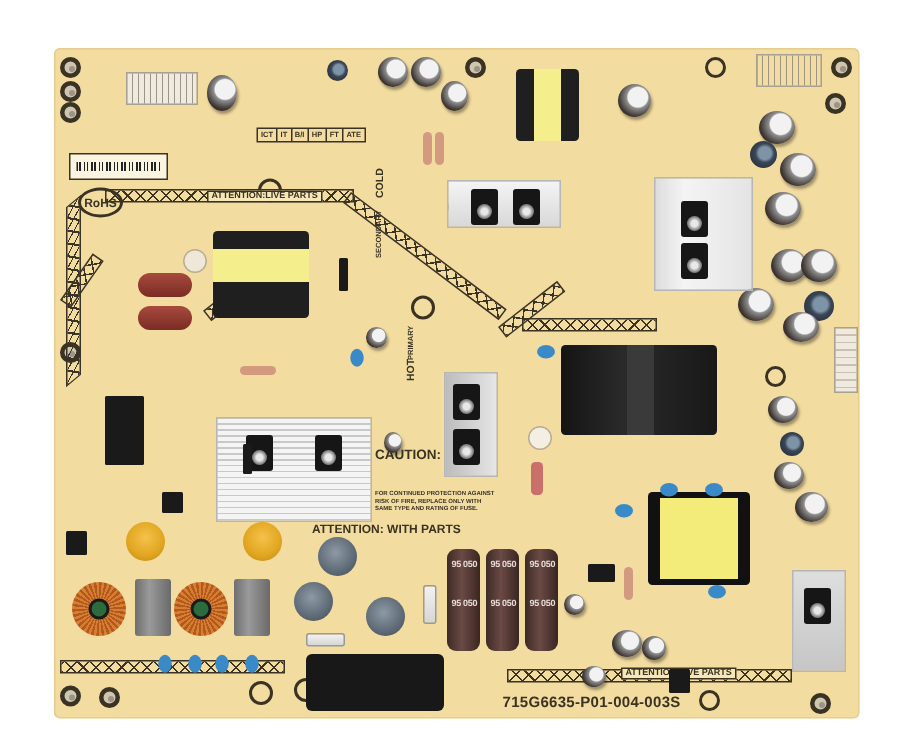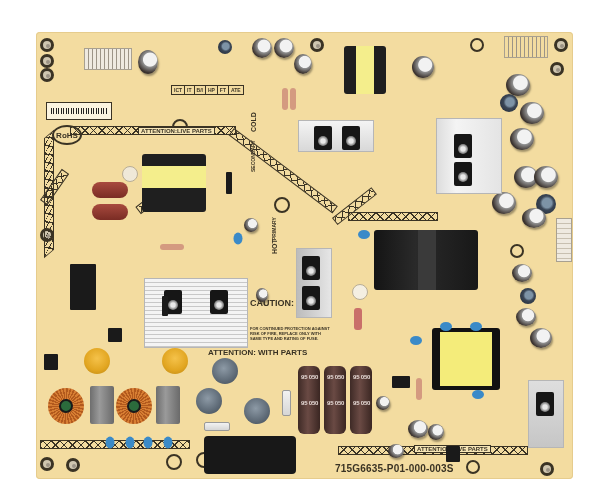--- a/index.html
+++ b/index.html
@@ -75,21 +75,21 @@
   <div class="hatch" style="left:4px;top:408px;width:150px;height:9px"></div>
   <div class="hatch" style="left:302px;top:414px;width:190px;height:9px"></div>
 
   <div class="label-box" style="left:102px;top:95px">ATTENTION:LIVE PARTS</div>
   <div class="label-box" style="left:378px;top:413px">ATTENTION:LIVE PARTS</div>
   <div class="silk" style="left:172px;top:316px;font-size:8px">ATTENTION: WITH PARTS</div>
   <div class="silk" style="left:214px;top:266px;font-size:9px">CAUTION:</div>
   <div class="silk" style="left:214px;top:294px;font-size:4px">FOR CONTINUED PROTECTION AGAINST</div>
   <div class="silk" style="left:214px;top:299px;font-size:4px">RISK OF FIRE, REPLACE ONLY WITH</div>
   <div class="silk" style="left:214px;top:304px;font-size:4px">SAME TYPE AND RATING OF FUSE.</div>
-  <div class="silk" style="left:299px;top:431px;font-size:10px;letter-spacing:.2px">715G6635-P01-000-003S</div>
+  <div class="silk" style="left:299px;top:431px;font-size:10px;letter-spacing:.2px">715G6635-P01-004-003S</div>
   <div class="rohs" style="left:16px;top:93px">RoHS</div>
   <div class="silk" style="left:214px;top:100px;font-size:7px;transform:rotate(-90deg);transform-origin:left top;">COLD</div>
   <div class="silk" style="left:214px;top:140px;font-size:5px;transform:rotate(-90deg);transform-origin:left top;">SECONDARY</div>
   <div class="silk" style="left:235px;top:222px;font-size:7px;transform:rotate(-90deg);transform-origin:left top;">HOT</div>
   <div class="silk" style="left:235px;top:208px;font-size:5px;transform:rotate(-90deg);transform-origin:left top;">PRIMARY</div>
 
   <div class="abs" style="left:135px;top:53px;display:flex;border:1px solid #3a3324;">
     <div class="silk" style="position:relative;font-size:5px;padding:1px 2px;border-right:1px solid #3a3324">ICT</div>
     <div class="silk" style="position:relative;font-size:5px;padding:1px 2px;border-right:1px solid #3a3324">IT</div>
     <div class="silk" style="position:relative;font-size:5px;padding:1px 2px;border-right:1px solid #3a3324">B/I</div>

